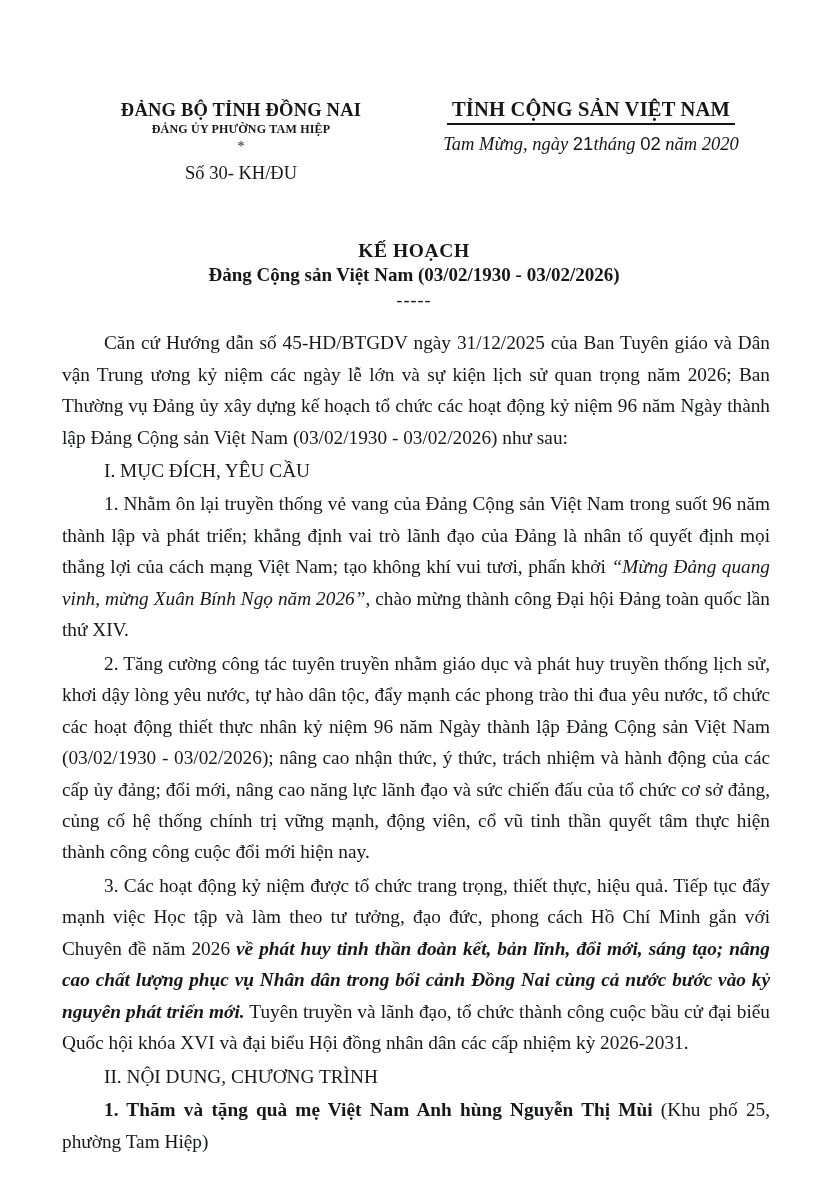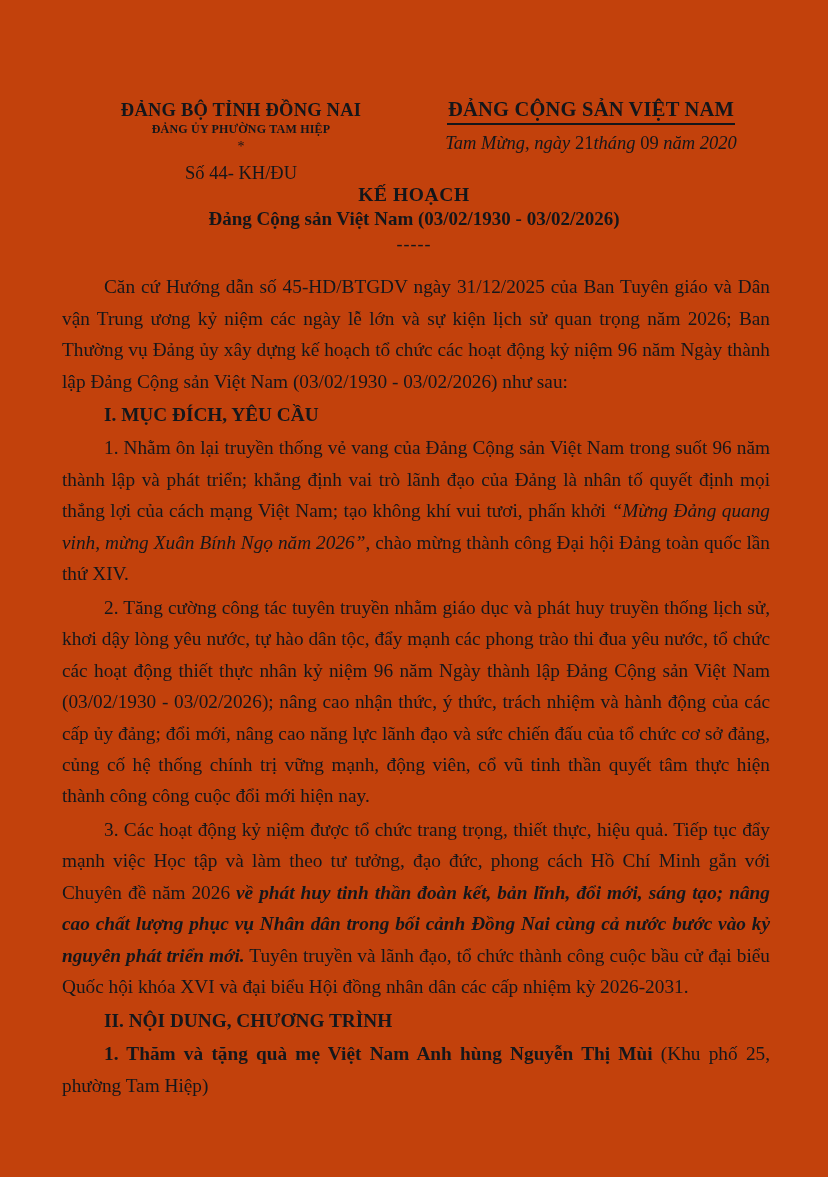--- a/index.html
+++ b/index.html
@@ -10,21 +10,21 @@
   body {
     width: 828px;
     height: 1177px;
     overflow: hidden;
     font-family: "Liberation Serif", serif;
   }
   .page {
     position: relative;
     width: 828px;
     height: 1177px;
-    background: #c2410c;
+    background: #ffffff;
     box-sizing: border-box;
     padding: 36px 58px 8px 58px;
   }
   .paper-inner {
     position: relative;
     width: 100%;
     height: 100%;
   }
 
   
@@ -80,26 +80,27 @@
   }
   .place-date {
     font-size: 18.5px;
     font-style: italic;
     margin-top: 8px;
     color: #14161a;
     white-space: nowrap;
   }
   .place-date .handwrite {
     font-style: normal;
-    font-family: Liberation Serif, serif;
+    font-family: Liberation Sans, sans-serif;
   }
 
   
   .title-block {
     text-align: center;
+    margin-top: 56px;
   }
   .title-main {
     font-size: 19.5px;
     font-weight: bold;
     letter-spacing: 0.6px;
     color: #14161a;
   }
   .title-sub {
     font-size: 19px;
     font-weight: bold;
@@ -121,21 +122,21 @@
     line-height: 1.63;
     text-align: justify;
     color: #15171b;
   }
   .body-text p {
     margin: 0 0 2px 4px;
     text-indent: 42px;
   }
   .heading {
     margin: 12px 0 4px 0;
-    font-weight: bold;
+    font-weight: normal;
     text-indent: 42px;
   }
   .sub-bold {
     font-weight: bold;
   }
   .ital {
     font-style: italic;
   }
   .bold-ital {
     font-weight: bold;
@@ -149,26 +150,26 @@
 <body>
 
 <div class="page">
   <div class="paper-inner">
 
     <div class="header">
       <div class="header-left">
         <div class="org-line">ĐẢNG BỘ TỈNH ĐỒNG NAI</div>
         <div class="org-line small-caps">ĐẢNG ỦY PHƯỜNG TAM HIỆP</div>
         <div class="star">*</div>
-        <div class="doc-number">Số 44- KH/ĐU</div>
+        <div class="doc-number">Số 30- KH/ĐU</div>
       </div>
       <div class="header-right">
-        <div class="party-name">ĐẢNG CỘNG SẢN VIỆT NAM</div>
+        <div class="party-name">TỈNH CỘNG SẢN VIỆT NAM</div>
         <div class="party-underline"></div>
-        <div class="place-date"><span>Tam Mừng, ngày </span><span class="handwrite">21</span><span>tháng </span><span class="handwrite">09</span><span> năm 2020</span></div>
+        <div class="place-date"><span>Tam Mừng, ngày </span><span class="handwrite">21</span><span>tháng </span><span class="handwrite">02</span><span> năm 2020</span></div>
       </div>
     </div>
 
     <div class="title-block">
       <div class="title-main">KẾ HOẠCH</div>
       <div class="title-sub" style="margin-top:0">Đảng Cộng sản Việt Nam (03/02/1930 - 03/02/2026)</div>
       <div class="title-rule">-----</div>
     </div>
 
     <div class="body-text">

